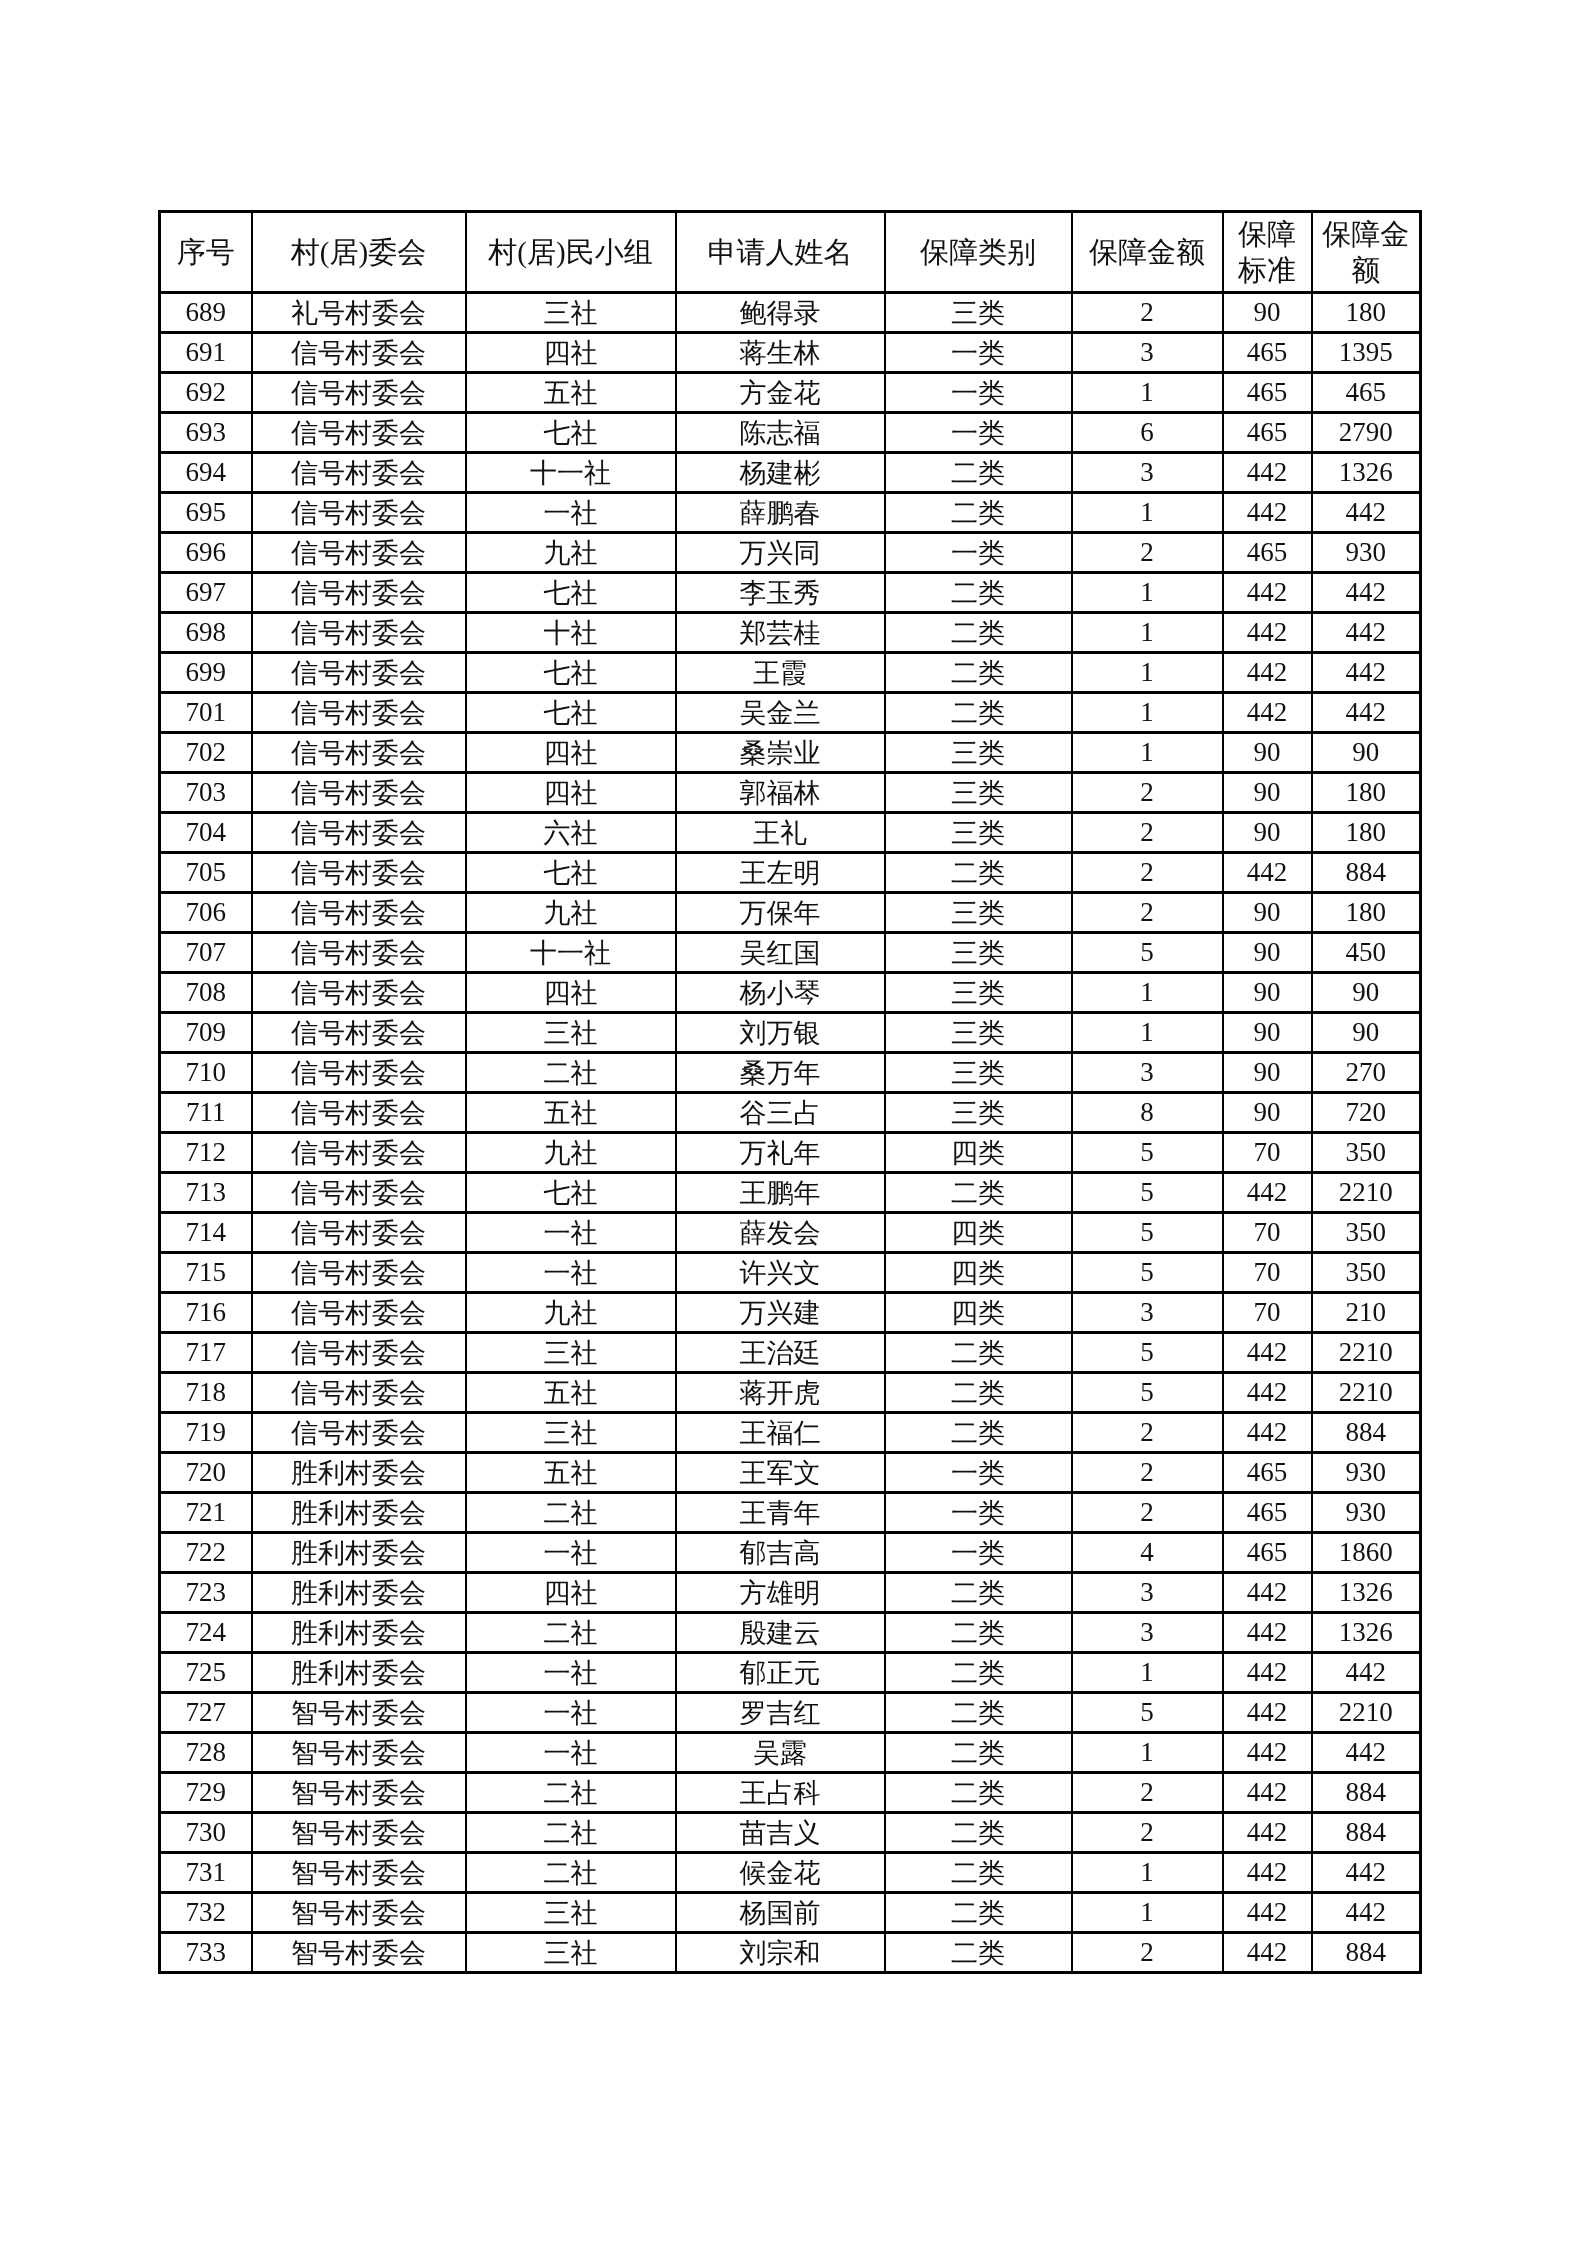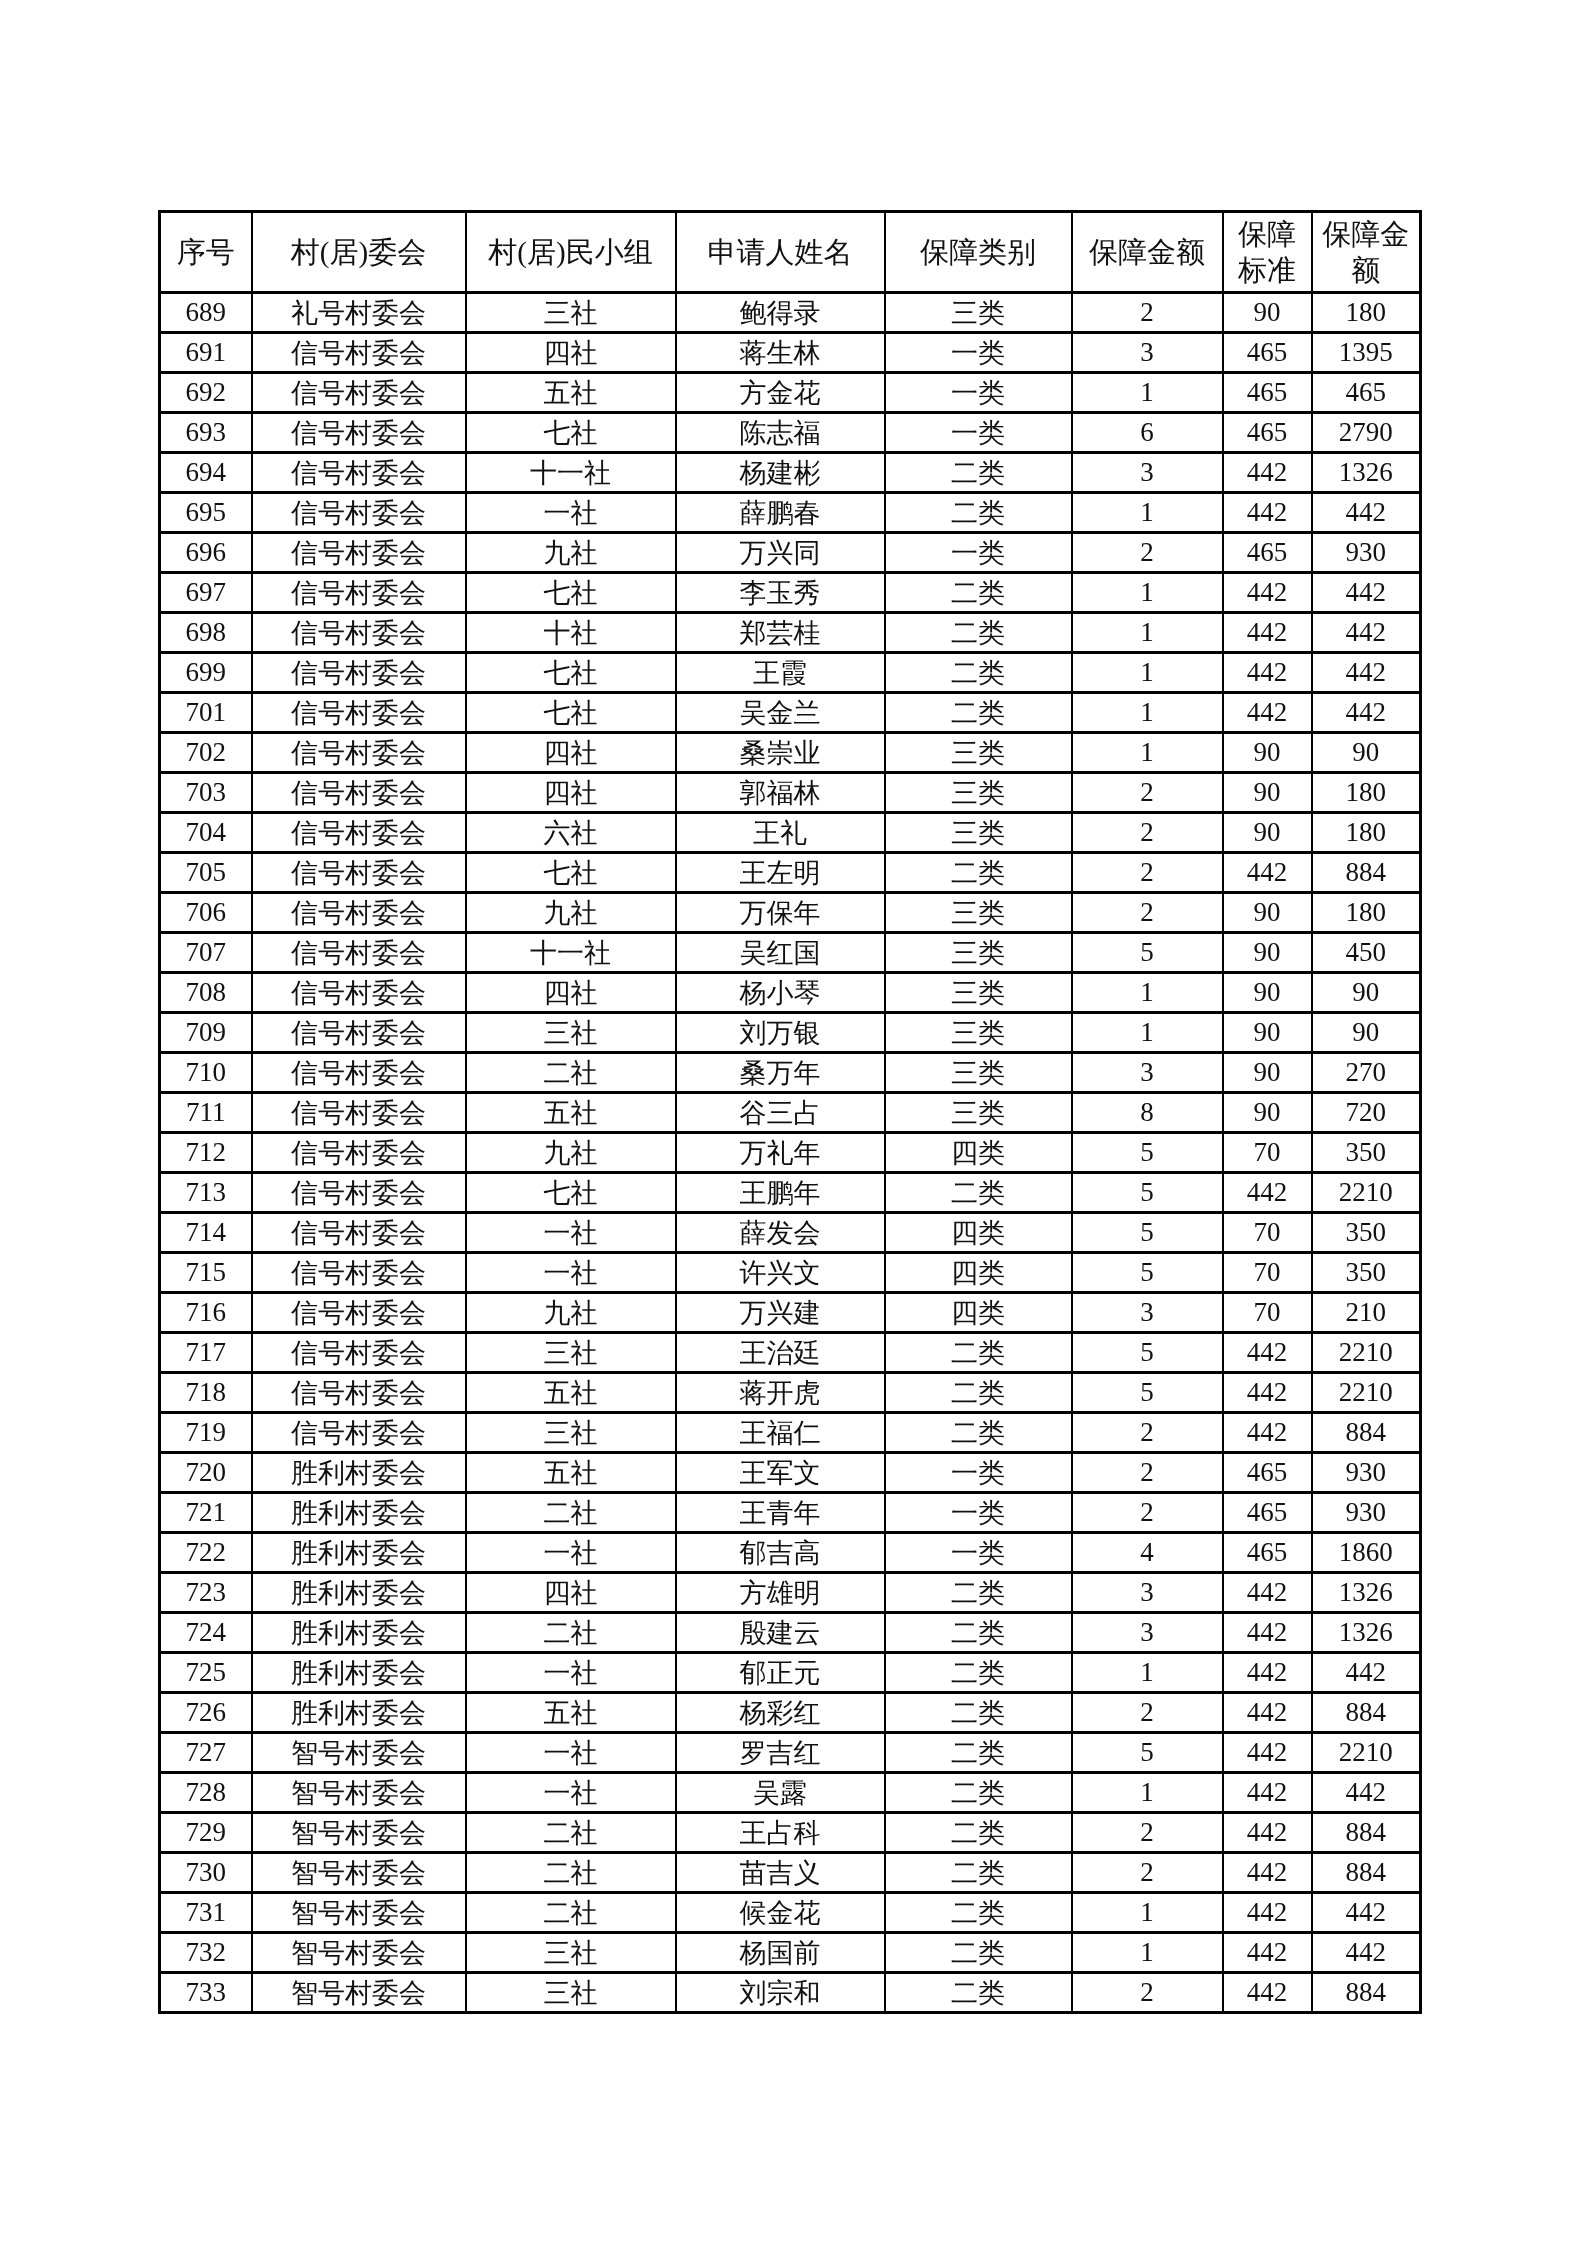--- a/index.html
+++ b/index.html
@@ -431,30 +431,20 @@
           <td>725</td>
           <td>胜利村委会</td>
           <td>一社</td>
           <td>郁正元</td>
           <td>二类</td>
           <td>1</td>
           <td>442</td>
           <td>442</td>
         </tr>
         <tr>
-          <td>726</td>
-          <td>胜利村委会</td>
-          <td>五社</td>
-          <td>杨彩红</td>
-          <td>二类</td>
-          <td>2</td>
-          <td>442</td>
-          <td>884</td>
-        </tr>
-        <tr>
           <td>727</td>
           <td>智号村委会</td>
           <td>一社</td>
           <td>罗吉红</td>
           <td>二类</td>
           <td>5</td>
           <td>442</td>
           <td>2210</td>
         </tr>
         <tr>

